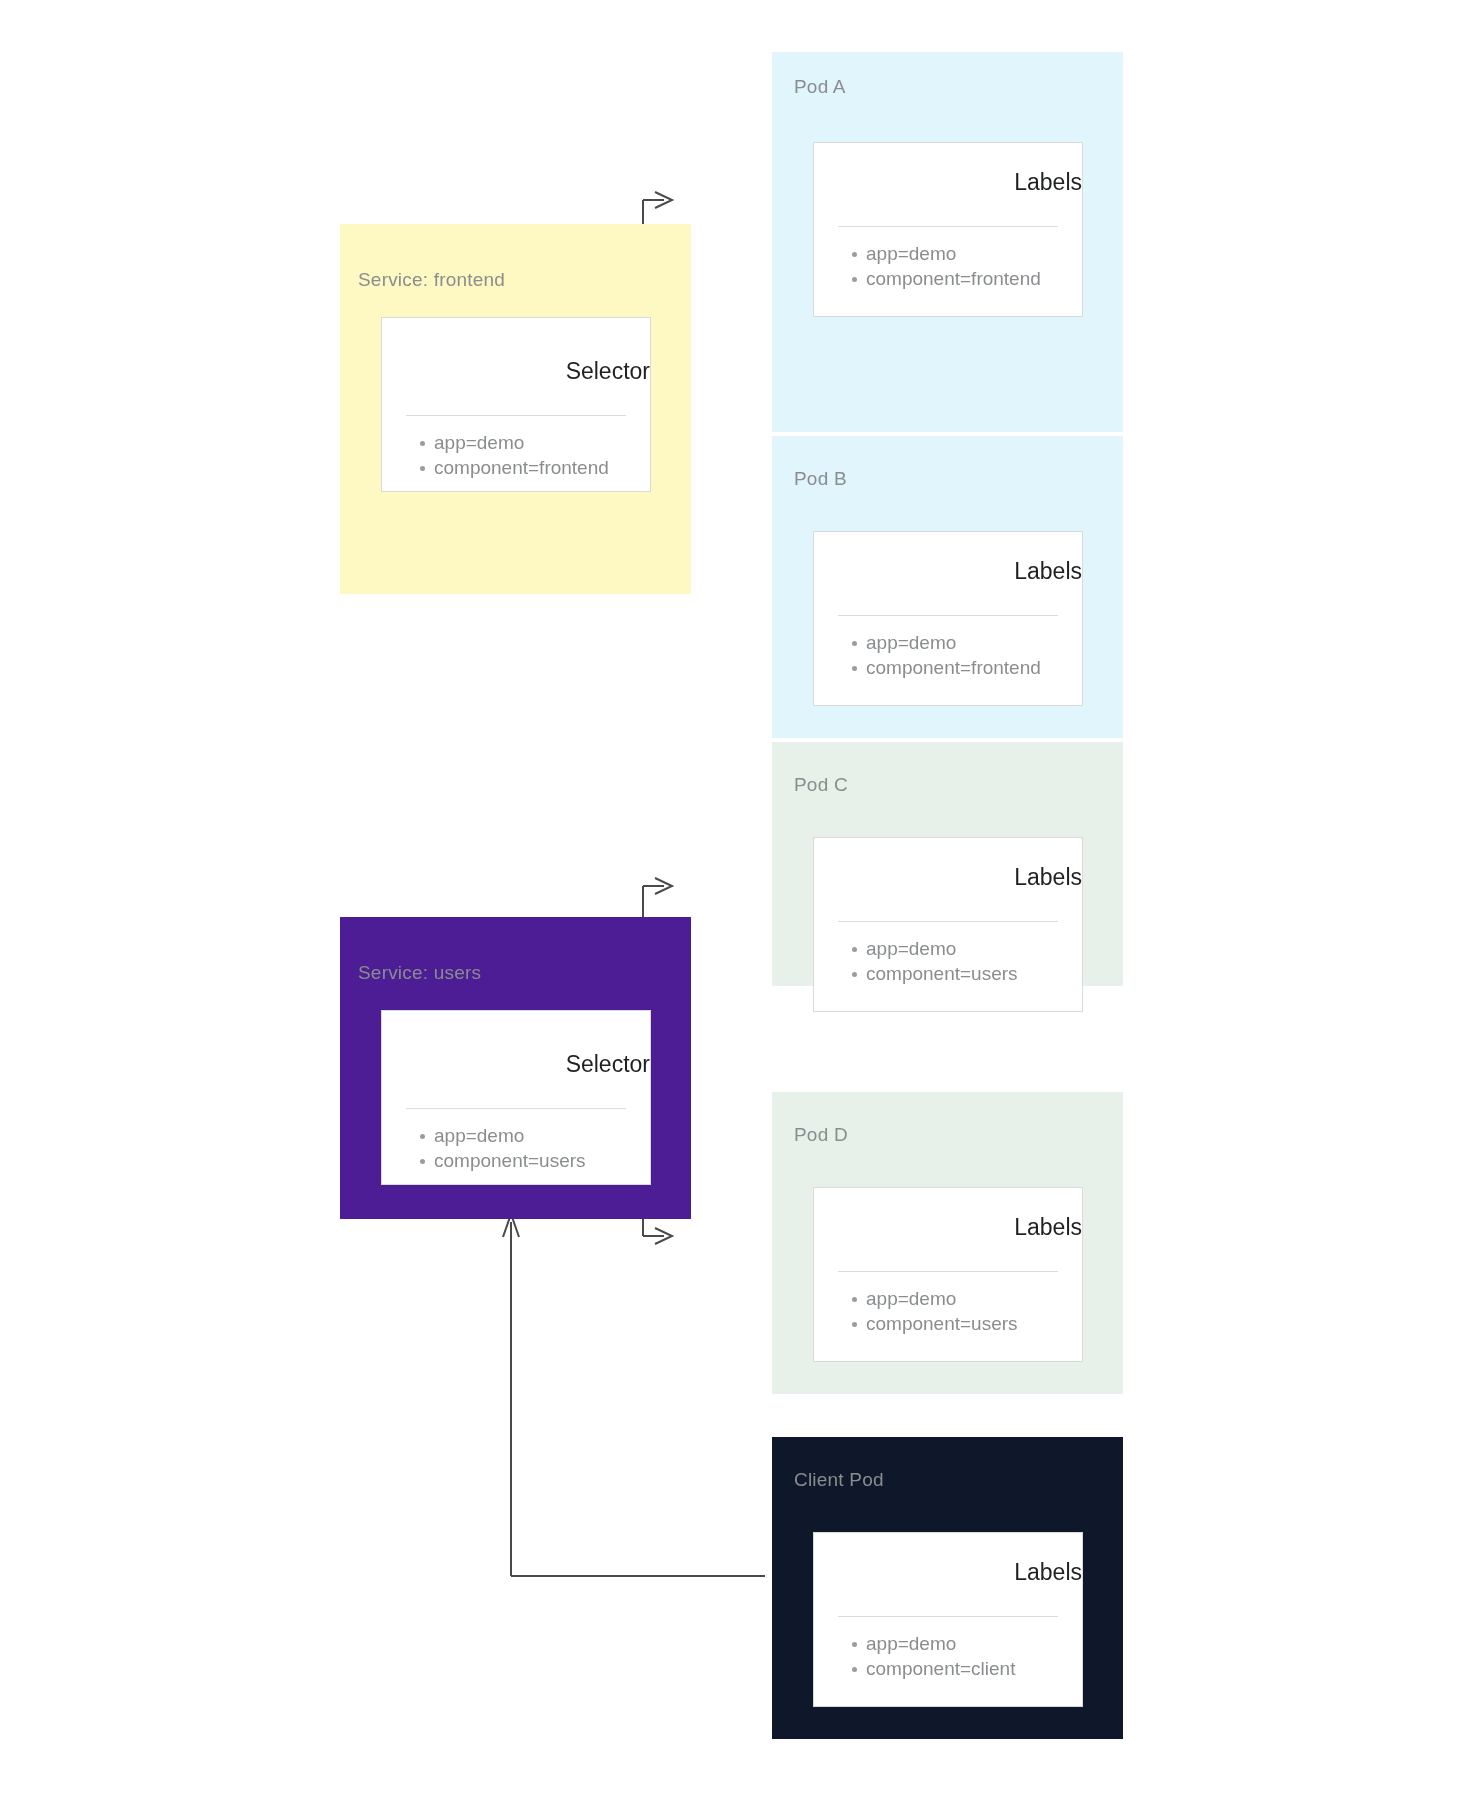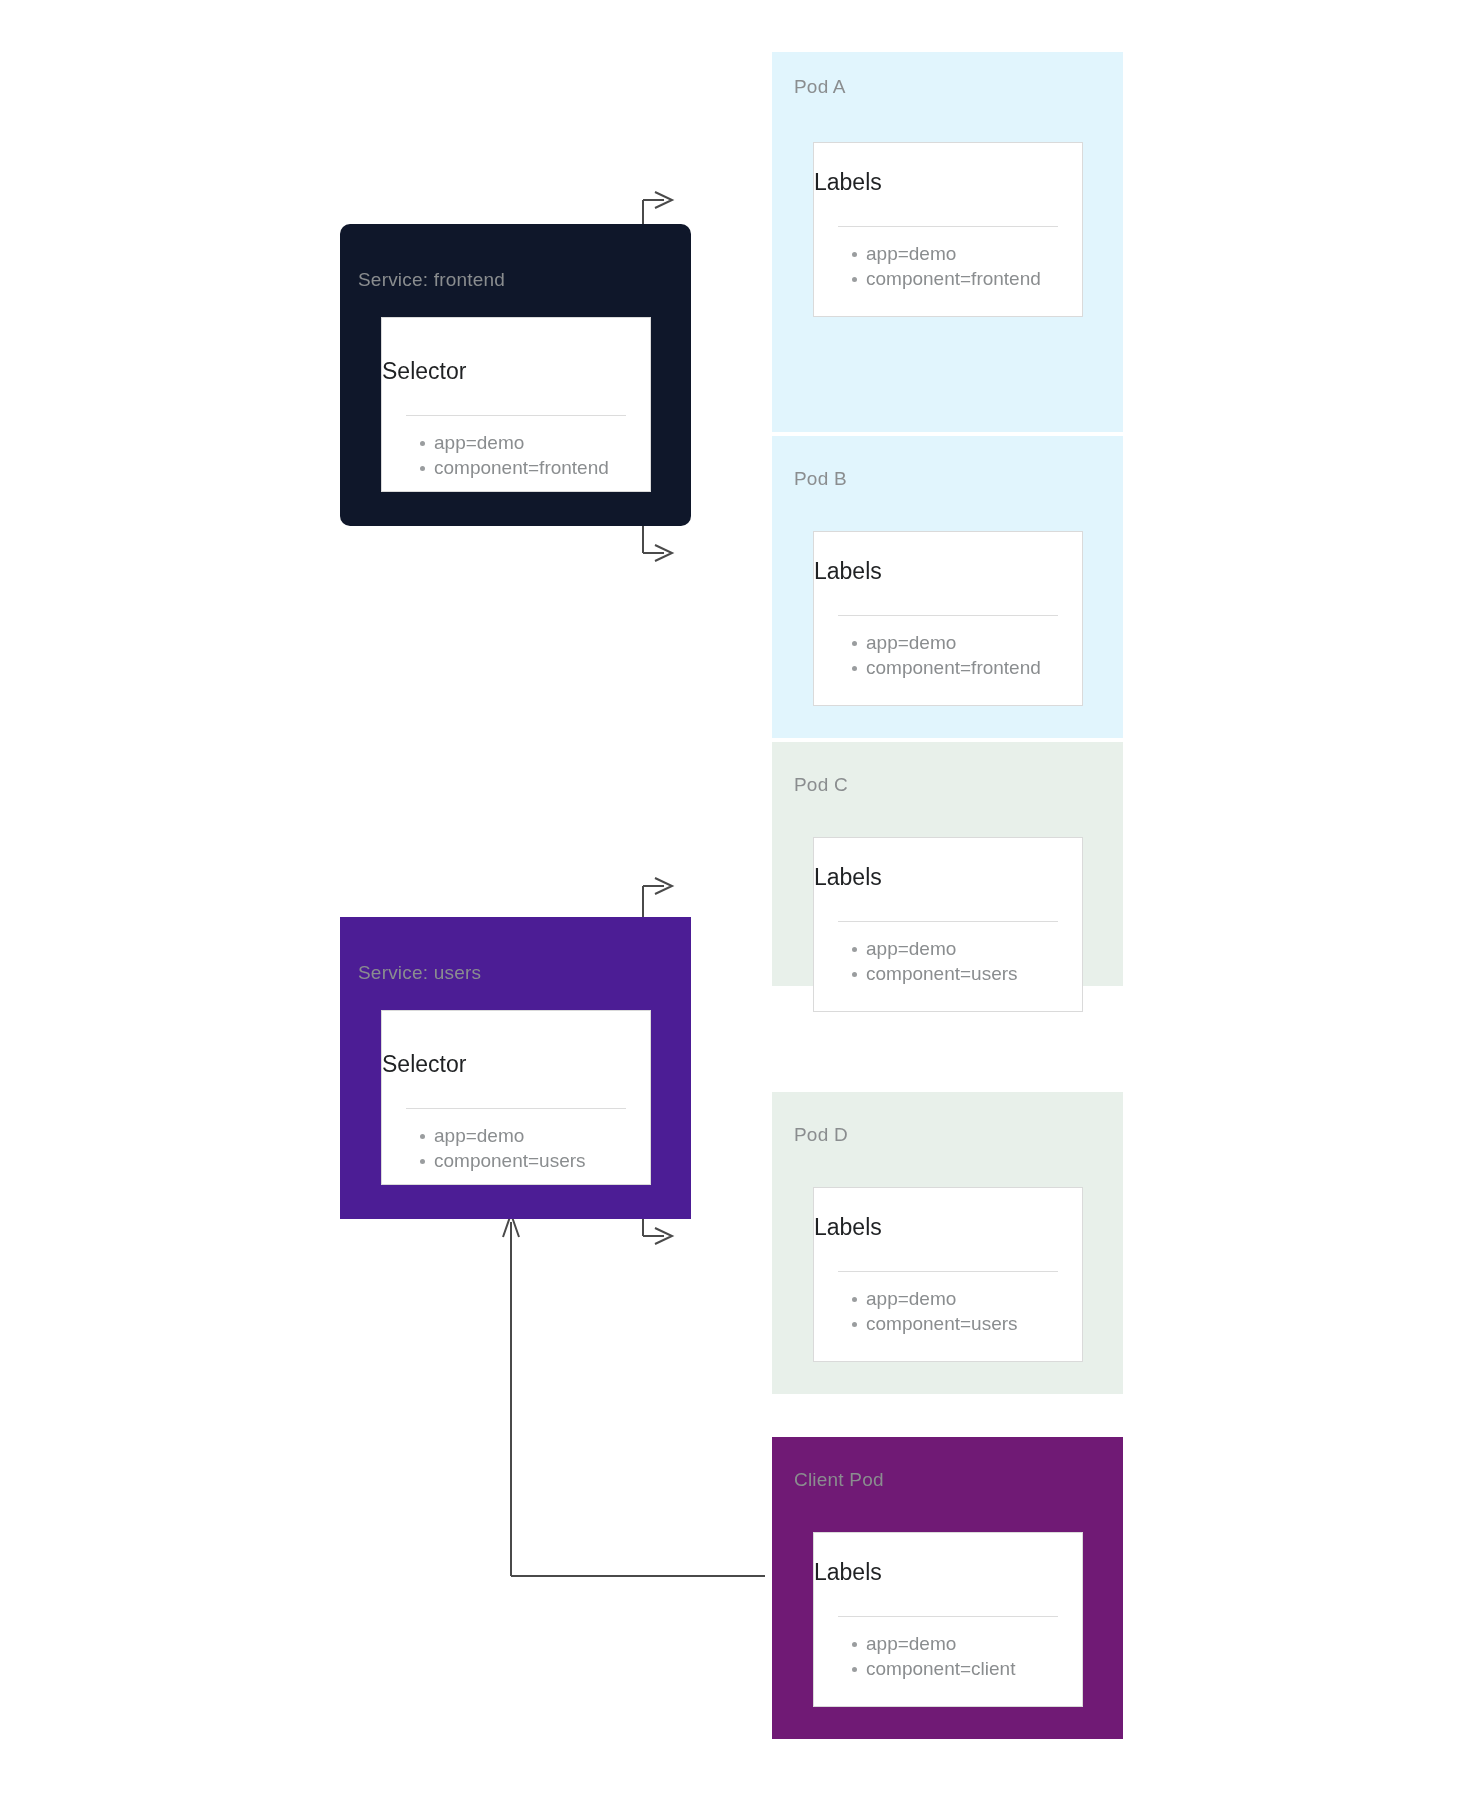--- a/index.html
+++ b/index.html
@@ -16,21 +16,21 @@
     white-space:nowrap;
   }
 
   
   .card{
     position:absolute;box-sizing:border-box;
     background:#ffffff;border:1px solid #dadada;
     display:flex;flex-direction:column;align-items:center;
   }
   .card-title{
-    font-size:23px;color:#1f2123;text-align:left;
+    font-size:23px;color:#1f2123;text-align:right;
     width:100%;box-sizing:border-box;
   }
   .card-rule{
     height:1px;background:#dcdcdc;width:82%;
   }
   .card-list{
     list-style:none;margin:0;padding:0;
     width:100%;box-sizing:border-box;
   }
   .card-list li{
@@ -83,21 +83,21 @@
       <path d="M655 1228 L672 1236 L655 1244" stroke-linejoin="miter"></path>
     </g>
 
     <g>
       <path d="M765 1576 H511"></path>
       <path d="M511 1576 V1222"></path>
       <path d="M503 1237 L511 1214 L519 1237" stroke-linejoin="miter"></path>
     </g>
   </svg>
 
-  <div class="group" style="left:340px;top:224px;width:351px;height:302px;background:#0f172a;border-radius:10px;">
+  <div class="group" style="left:340px;top:224px;width:351px;height:370px;background:#fef9c3;">
     <div class="group-title" style="left:18px;top:45px;">Service: frontend</div>
     <div class="card selector" style="left:41px;top:93px;width:270px;height:175px;">
       <div class="card-title">Selector</div>
       <div class="card-rule"></div>
       <ul class="card-list">
         <li>app=demo</li>
         <li>component=frontend</li>
       </ul>
     </div>
   </div>
@@ -155,21 +155,21 @@
     <div class="card labels" style="left:41px;top:95px;width:270px;height:175px;">
       <div class="card-title">Labels</div>
       <div class="card-rule"></div>
       <ul class="card-list">
         <li>app=demo</li>
         <li>component=users</li>
       </ul>
     </div>
   </div>
 
-  <div class="group" style="left:772px;top:1437px;width:351px;height:302px;background:#701a75;">
+  <div class="group" style="left:772px;top:1437px;width:351px;height:302px;background:#0f172a;">
     <div class="group-title" style="left:22px;top:32px;">Client Pod</div>
     <div class="card labels" style="left:41px;top:95px;width:270px;height:175px;">
       <div class="card-title">Labels</div>
       <div class="card-rule"></div>
       <ul class="card-list">
         <li>app=demo</li>
         <li>component=client</li>
       </ul>
     </div>
   </div>

